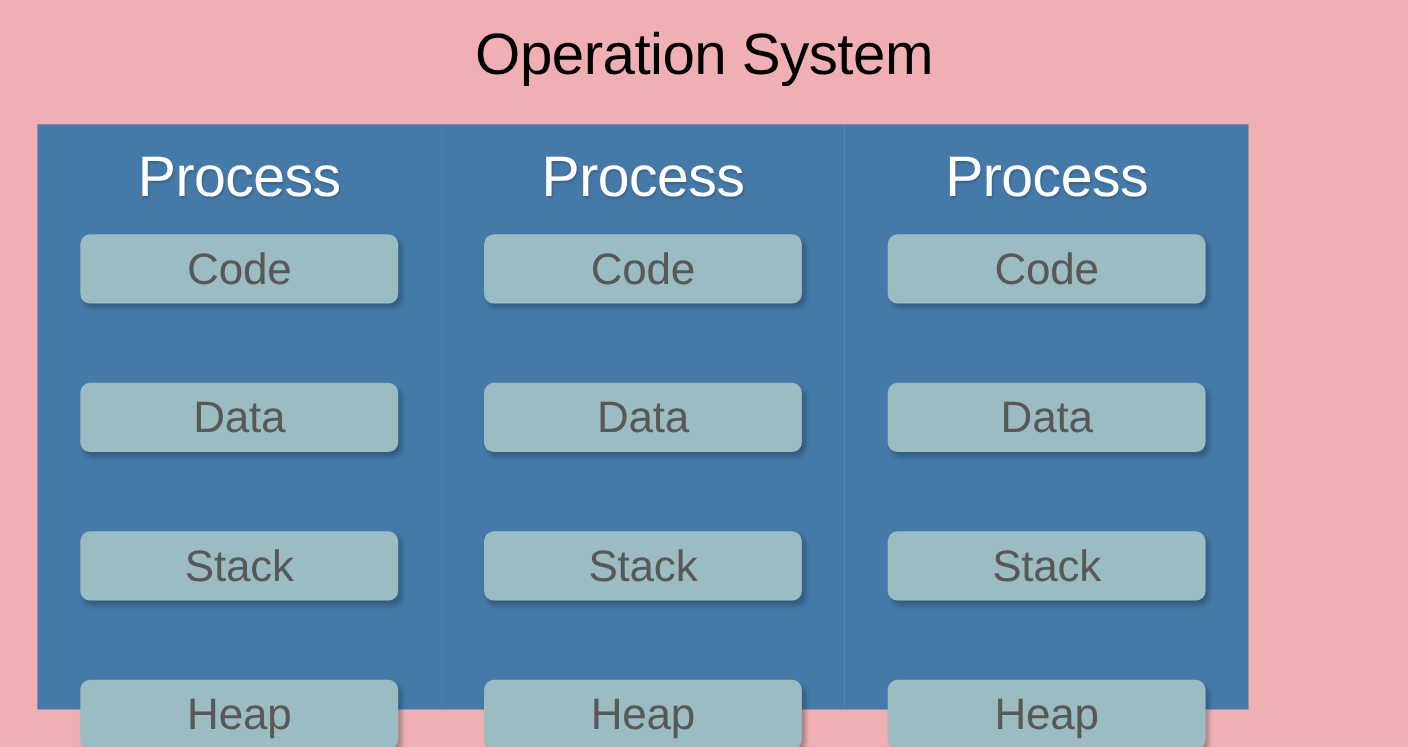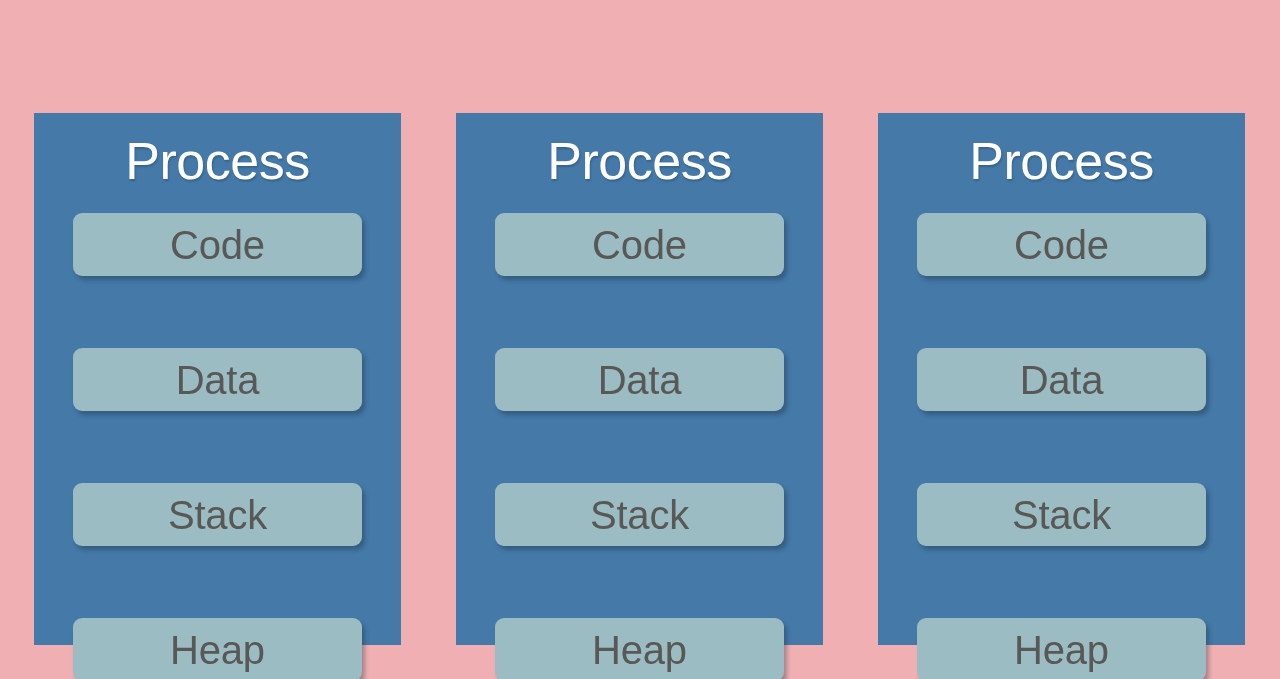--- a/index.html
+++ b/index.html
@@ -38,21 +38,20 @@
     white-space: nowrap;
   }
 
   .process-row {
     position: absolute;
     left: 34px;
     top: 113px;
     width: 1211px;
     height: 532px;
     display: flex;
-    justify-content: space-between;
     align-items: stretch;
   }
 
   .process-panel {
     width: 367px;
     height: 532px;
     background: #4479a8;
     box-sizing: border-box;
     position: relative;
     display: flex;
@@ -96,20 +95,21 @@
     font-weight: 400;
     letter-spacing: -0.2px;
     white-space: nowrap;
   }
 </style>
 </head>
 <body>
 
 <div class="stage">
 
+  <div class="os-title">Operation System</div>
 
   <div class="process-row">
 
     <div class="process-panel">
       <div class="process-title">Process</div>
       <div class="segments">
         <div class="segment-box">
           <span class="segment-label">Code</span>
         </div>
         <div class="segment-box">

